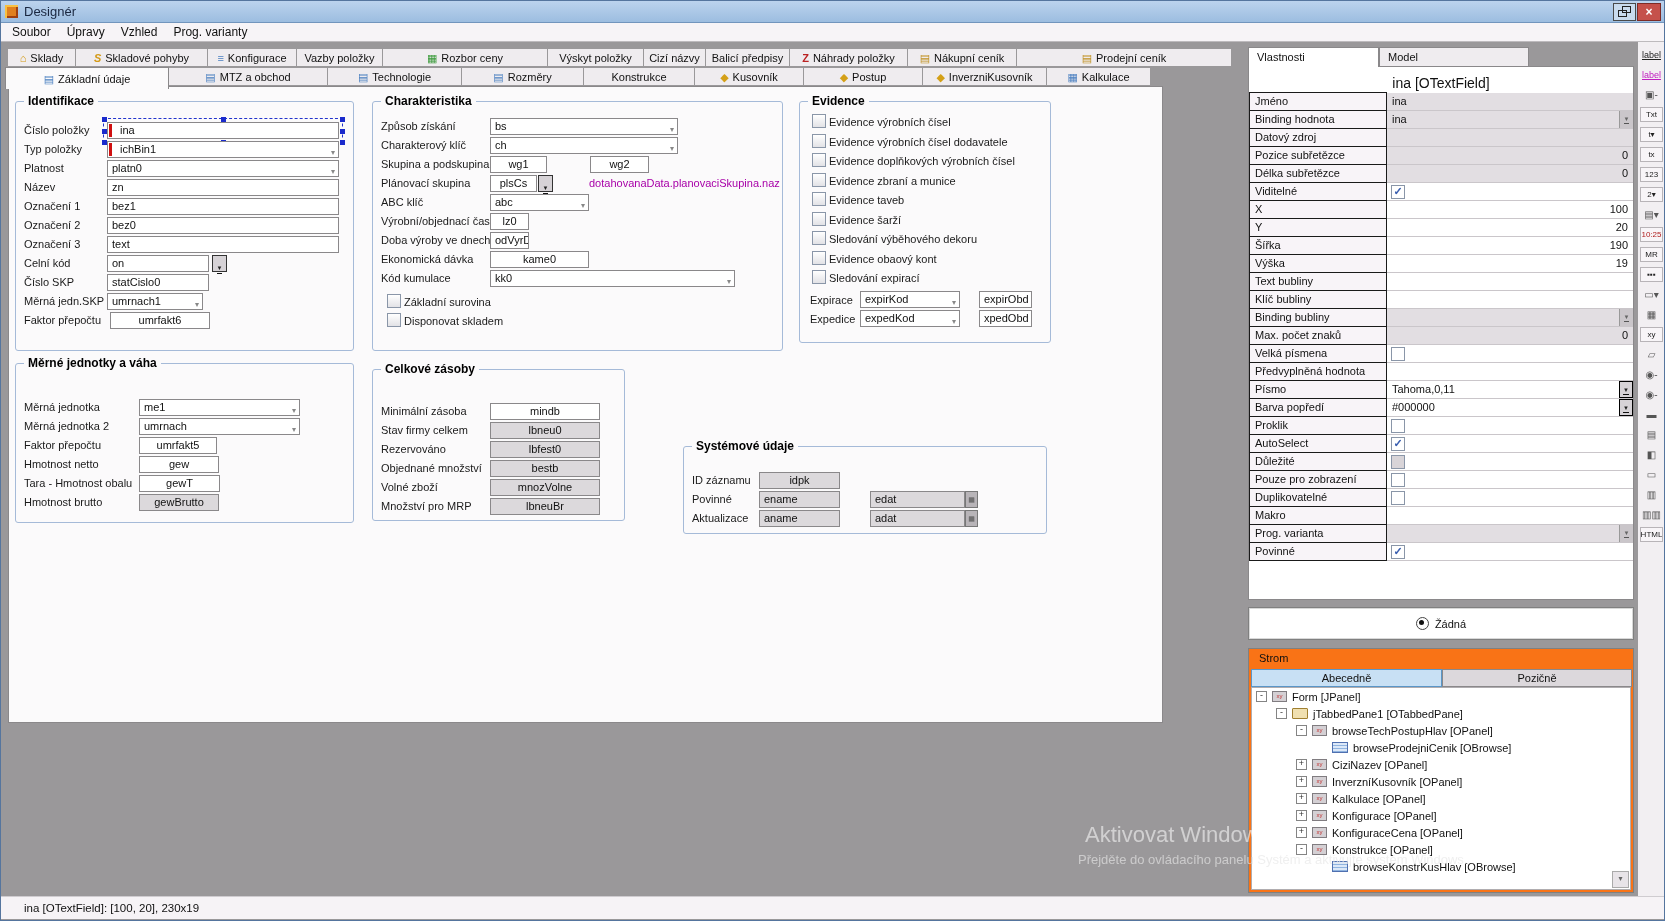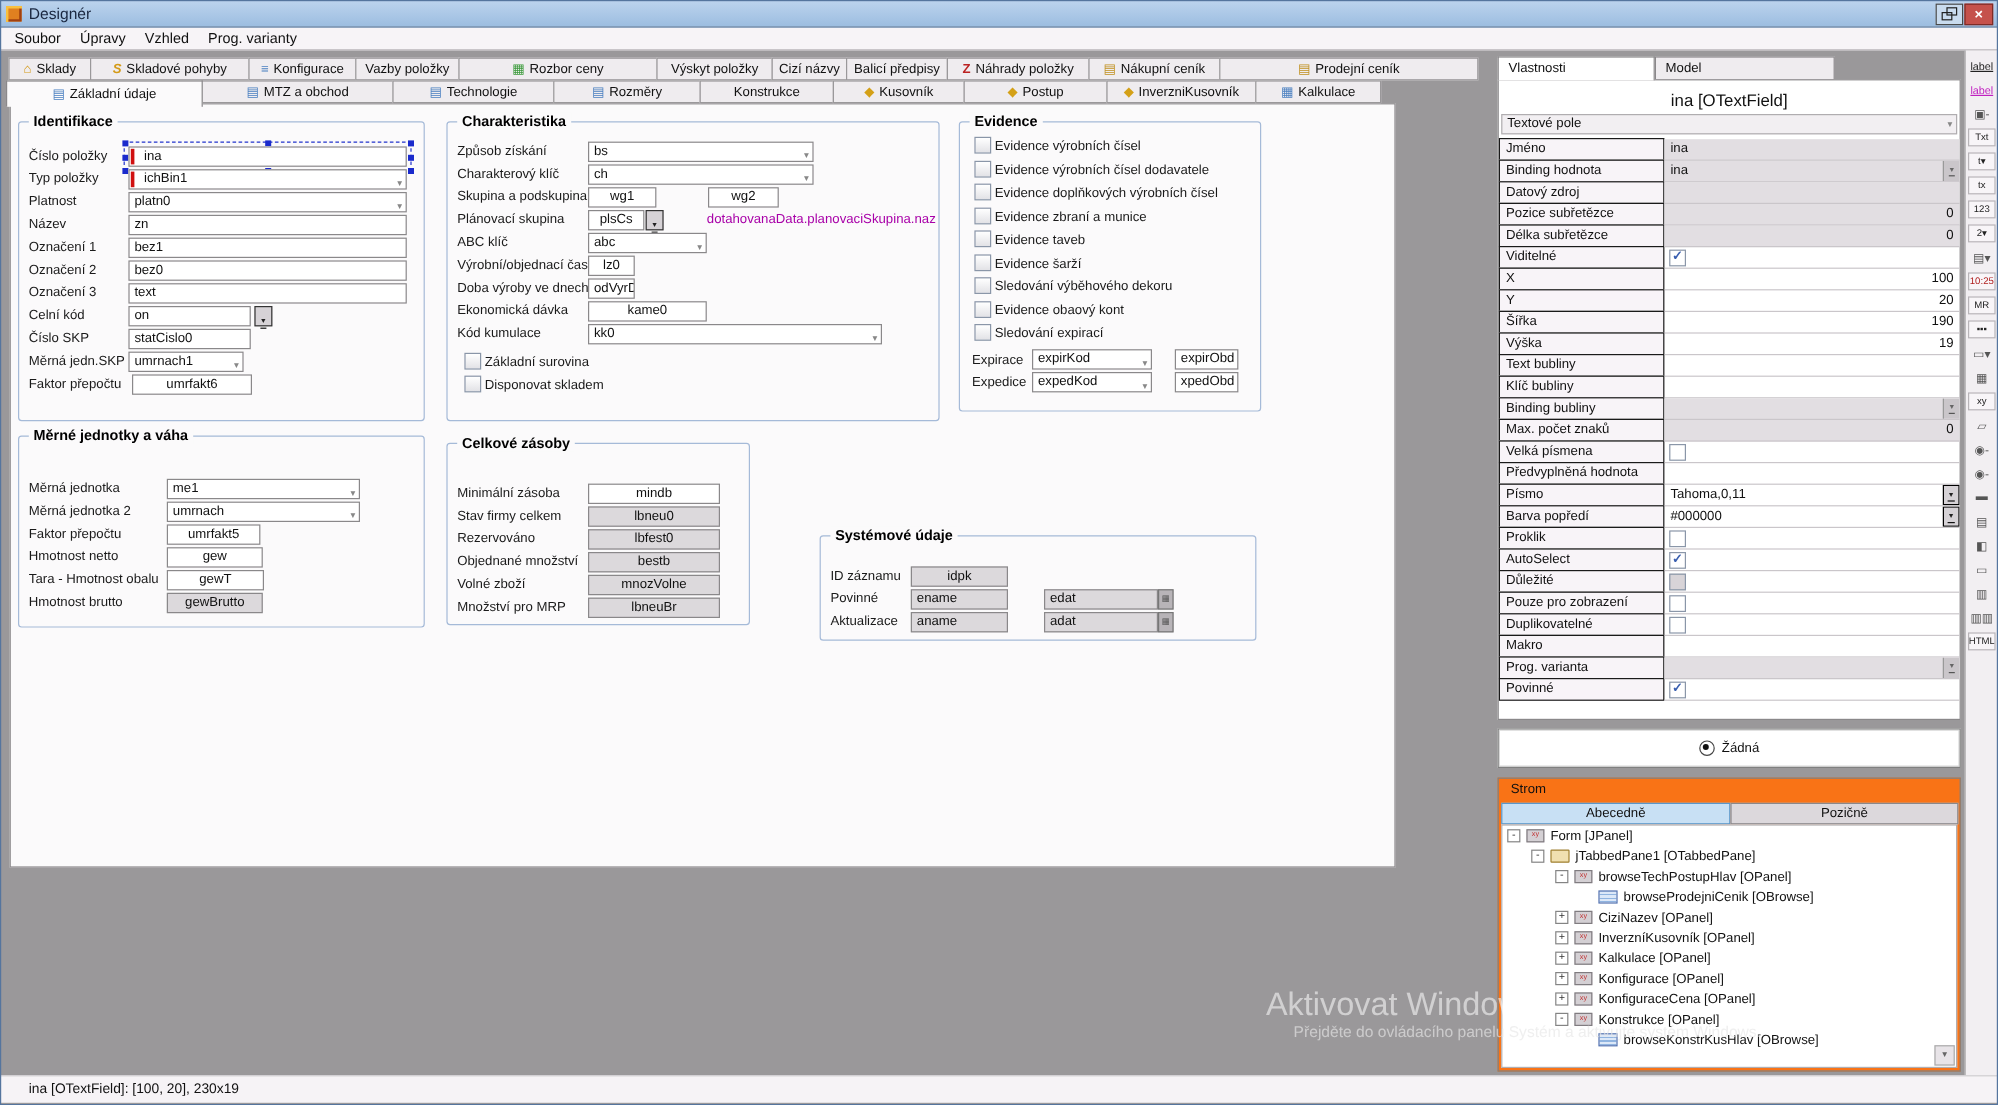--- a/index.html
+++ b/index.html
@@ -139,21 +139,21 @@
     white-space:nowrap;overflow:hidden;flex:none}
   .tool.lbl{border:none;background:none;text-decoration:underline;font-size:9px}
   .tool.mag{color:#c020c0}
   .tool.red{color:#b02020}
   .tool.plain{border:none;background:none;font-size:10px;color:#555}
 
   
   .statusbar{position:absolute;left:0;top:896px;width:1665px;height:23px;background:#f6f3f6;
     border-top:1px solid #cfccd0;font-size:11.5px;line-height:22px;padding-left:24px;
     box-sizing:border-box;z-index:3}
-  .wm1{position:absolute;left:1055px;top:822px;font-size:27px;color:rgba(255,255,255,0.55);z-index:50;pointer-events:none}
+  .wm1{position:absolute;left:1085px;top:822px;font-size:22px;color:rgba(255,255,255,0.55);z-index:50;pointer-events:none}
   .wm2{position:absolute;left:1078px;top:852px;font-size:13px;color:rgba(230,230,230,0.65);z-index:50;pointer-events:none}
 </style>
 </head>
 <body>
 
 <div class="frame"></div>
 
 <div class="titlebar">
   <div class="appicon"></div>
   <span class="title-text">Designér</span>
@@ -396,21 +396,20 @@
     <div class="fi dis" style="left:186px;top:63px;width:95px"><span>adat</span></div>
     <div class="sysbtn" style="left:281px;top:63px"></div>
   </div>
 </div>
 
 <div class="ptab active" style="left:1248px;top:47px;width:131px">Vlastnosti</div>
 <div class="ptab idle" style="left:1379px;top:47px;width:150px">Model</div>
 
 <div class="vlbody">
   <div class="phead">ina [OTextField]</div>
-  <div class="ptype"><span>Textové pole</span><span class="chev"></span></div>
   <div>
     <div class="prow">
         <div class="pl">Jméno</div>
         <div class="pv g">ina</div>
       </div>
     <div class="prow">
         <div class="pl">Binding hodnota</div>
         <div class="pv g"><span>ina</span><span class="pbtn"></span></div>
       </div>
     <div class="prow">

